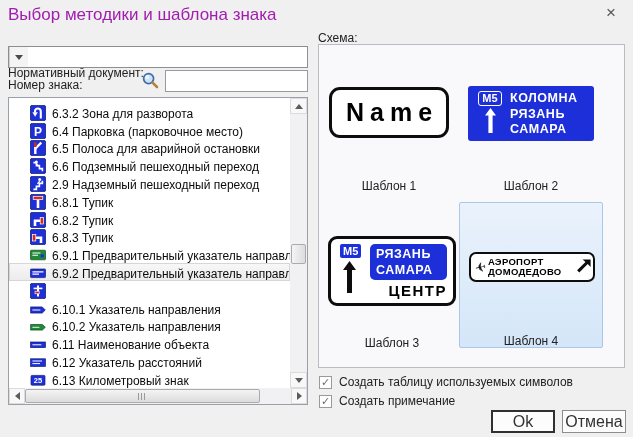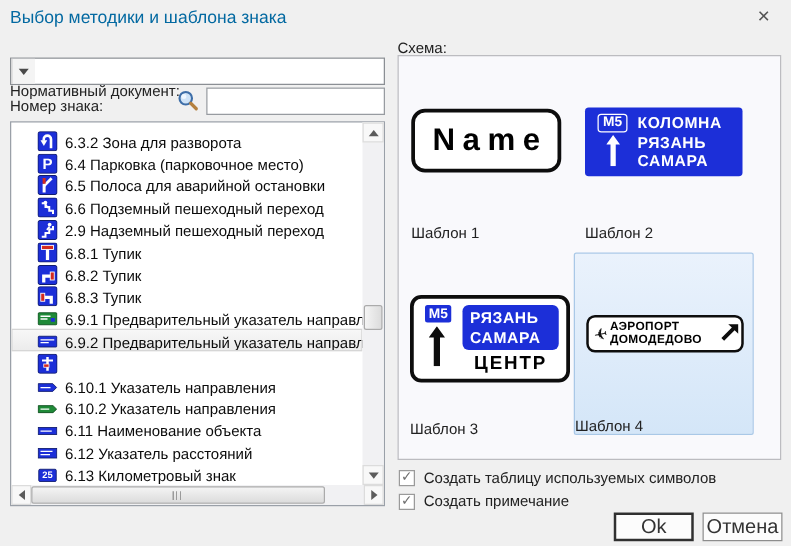--- a/index.html
+++ b/index.html
@@ -6,21 +6,21 @@
   body{
     width:633px;height:437px;position:relative;overflow:hidden;
     background:#f0f0f0;
     font-family:"Liberation Sans","DejaVu Sans",sans-serif;
     font-size:12px;color:#1e1e1e;
     -webkit-font-smoothing:antialiased;
   }
   .abs{position:absolute;}
 
   
-  .dlg-title{left:8px;top:5px;font-size:14px;color:#0369a1;}
+  .dlg-title{left:8px;top:5px;font-size:17px;color:#a21caf;}
   .dlg-close{left:600px;top:2px;width:22px;height:22px;display:flex;align-items:center;justify-content:center;
     font-size:17px;color:#555;cursor:pointer;}
 
   
   .lbl{color:#222;}
   .lbl-nd{left:8px;top:31px;margin-top:35px;}
   .combobox{left:8px;top:46px;width:300px;height:22px;background:#fff;border:1px solid #8b8f94;
     box-sizing:border-box;display:flex;align-items:center;}
   .combobox .cb-value{flex:1;padding-left:5px;white-space:nowrap;overflow:hidden;color:#111;}
   .cb-btn{width:18px;height:100%;display:flex;align-items:center;justify-content:center;
@@ -61,21 +61,21 @@
 
   
   .lbl-tpl{left:318px;top:31px;}
   .groupbox{left:318px;top:44px;width:307px;height:324px;background:#f9f9fc;border:1px solid #bcbcc0;box-sizing:border-box;}
   .tile{position:absolute;box-sizing:border-box;}
   .tile-1{left:0;top:10px;width:140px;height:146px;}
   .tile-2{left:140px;top:10px;width:144px;height:146px;}
   .tile-3{left:0;top:157px;width:140px;height:146px;}
   .tile-4{left:140px;top:157px;width:144px;height:146px;}
   .tile.selected{background:linear-gradient(180deg,#eaf2fc,var(--sel-bg));border:1px solid var(--sel-border);border-radius:2px;}
-  .tile-caption{position:absolute;color:#222;}
+  .tile-caption{position:absolute;text-align:center;color:#222;}
   .cap-1{left:10px;top:124px;width:120px;}
   .cap-2{left:9px;top:124px;width:126px;}
   .cap-3{left:9px;top:134px;width:128px;}
   .cap-4{left:0;top:131px;width:100%;}
 
   
   .sign1{position:absolute;left:10px;top:32px;width:120px;height:51px;background:#fff;border:3px solid #0d0d0d;
     border-radius:11px;box-sizing:border-box;display:flex;align-items:center;justify-content:center;
     font-weight:bold;font-size:25px;letter-spacing:6px;padding-left:6px;color:#000;}
   .sign2{position:absolute;left:9px;top:31px;width:126px;height:55px;background:var(--sign-blue);border-radius:3px;
@@ -85,21 +85,21 @@
     padding:0 3px;line-height:13px;}
   .s2-arrow{margin-top:2px;}
   .s2-lines{margin-left:5px;color:#fff;font-weight:bold;font-size:12.5px;line-height:15.5px;letter-spacing:0.5px;}
   .sign3{position:absolute;left:9px;top:34px;width:128px;height:70px;background:#fff;border:3px solid #0d0d0d;
     border-radius:9px;box-sizing:border-box;}
   .s3-m5{position:absolute;left:9px;top:5px;background:var(--sign-blue);color:#fff;font-weight:bold;font-size:11px;
     padding:0 3px;line-height:14px;border-radius:2px;}
   .s3-arrow{position:absolute;left:12px;top:22px;}
   .s3-panel{position:absolute;left:39px;top:5px;width:77px;height:36px;background:var(--sign-blue);border-radius:5px;
     color:#fff;font-weight:bold;font-size:12.5px;line-height:16px;padding:2px 0 0 6px;box-sizing:border-box;letter-spacing:0.5px;}
-  .s3-bottom{position:absolute;left:39px;top:43px;width:77px;text-align:center;color:#000;font-weight:bold;
+  .s3-bottom{position:absolute;left:39px;top:43px;width:77px;text-align:right;color:#000;font-weight:bold;
     font-size:15px;letter-spacing:1.5px;}
   .sign4{position:absolute;left:9px;top:49px;width:126px;height:30px;background:#fff;border:2px solid #0d0d0d;
     border-radius:7px;box-sizing:border-box;display:flex;align-items:center;padding:0 2px 0 4px;}
   .plane{font-size:13px;color:#111;transform:scaleX(-1) rotate(12deg);line-height:1;}
   .s4-lines{margin-left:2px;color:#000;font-weight:bold;font-size:9.5px;line-height:10.5px;letter-spacing:0.3px;}
   .ne-arrow{margin-left:auto;display:flex;}
 
   
   .opt{position:absolute;display:flex;align-items:center;gap:7px;}
   .opt-1{left:319px;top:375px;}

